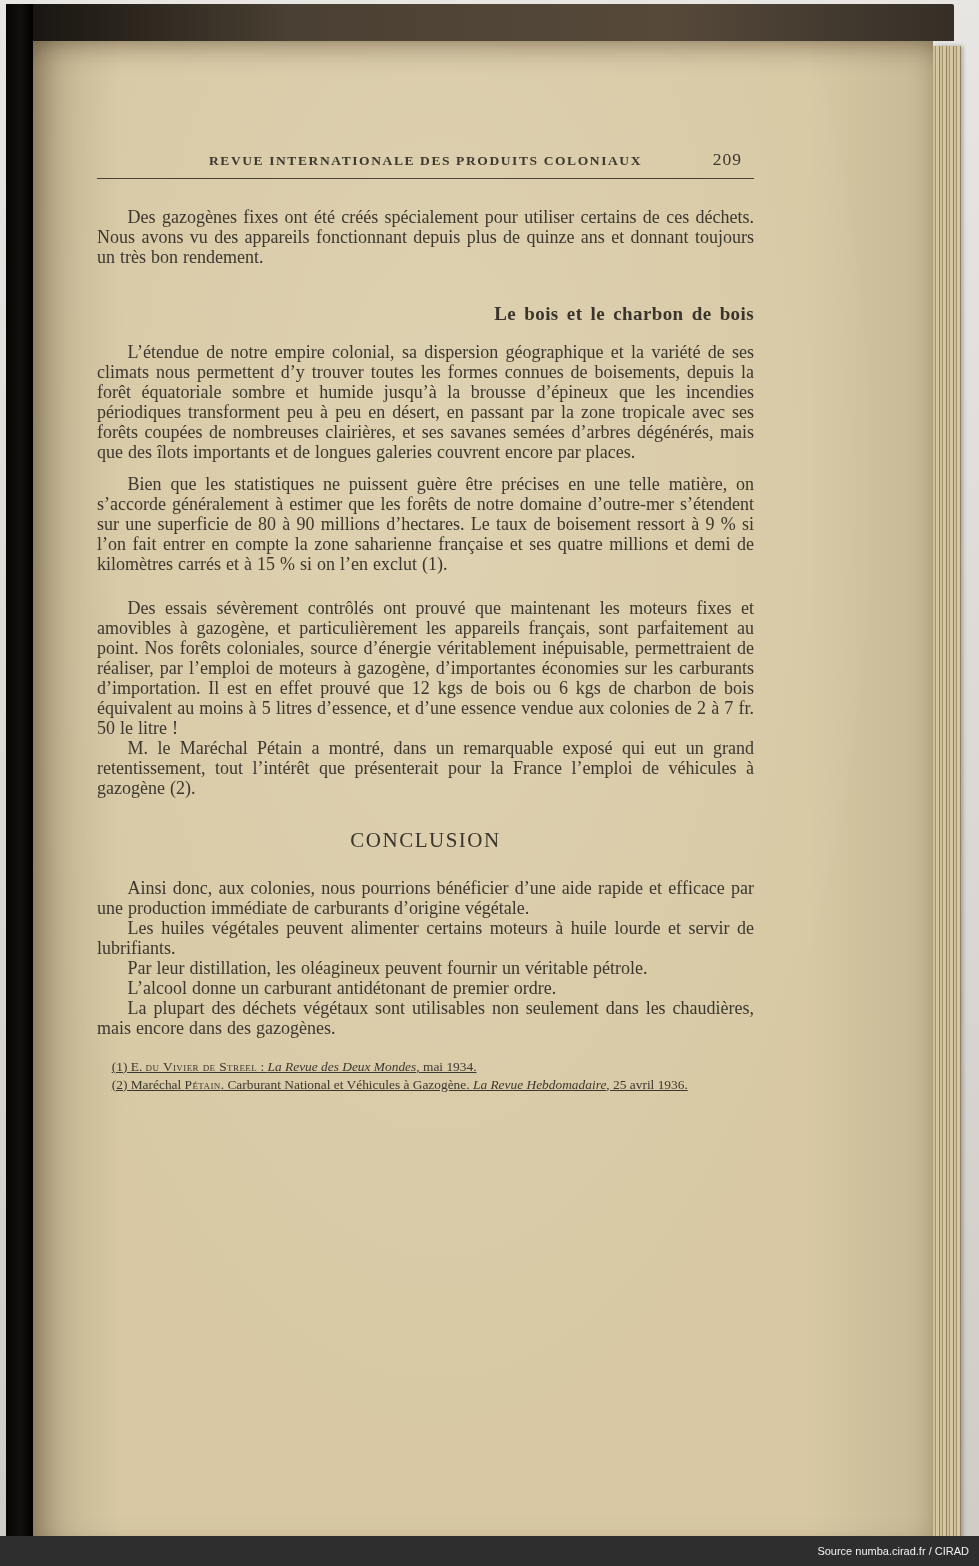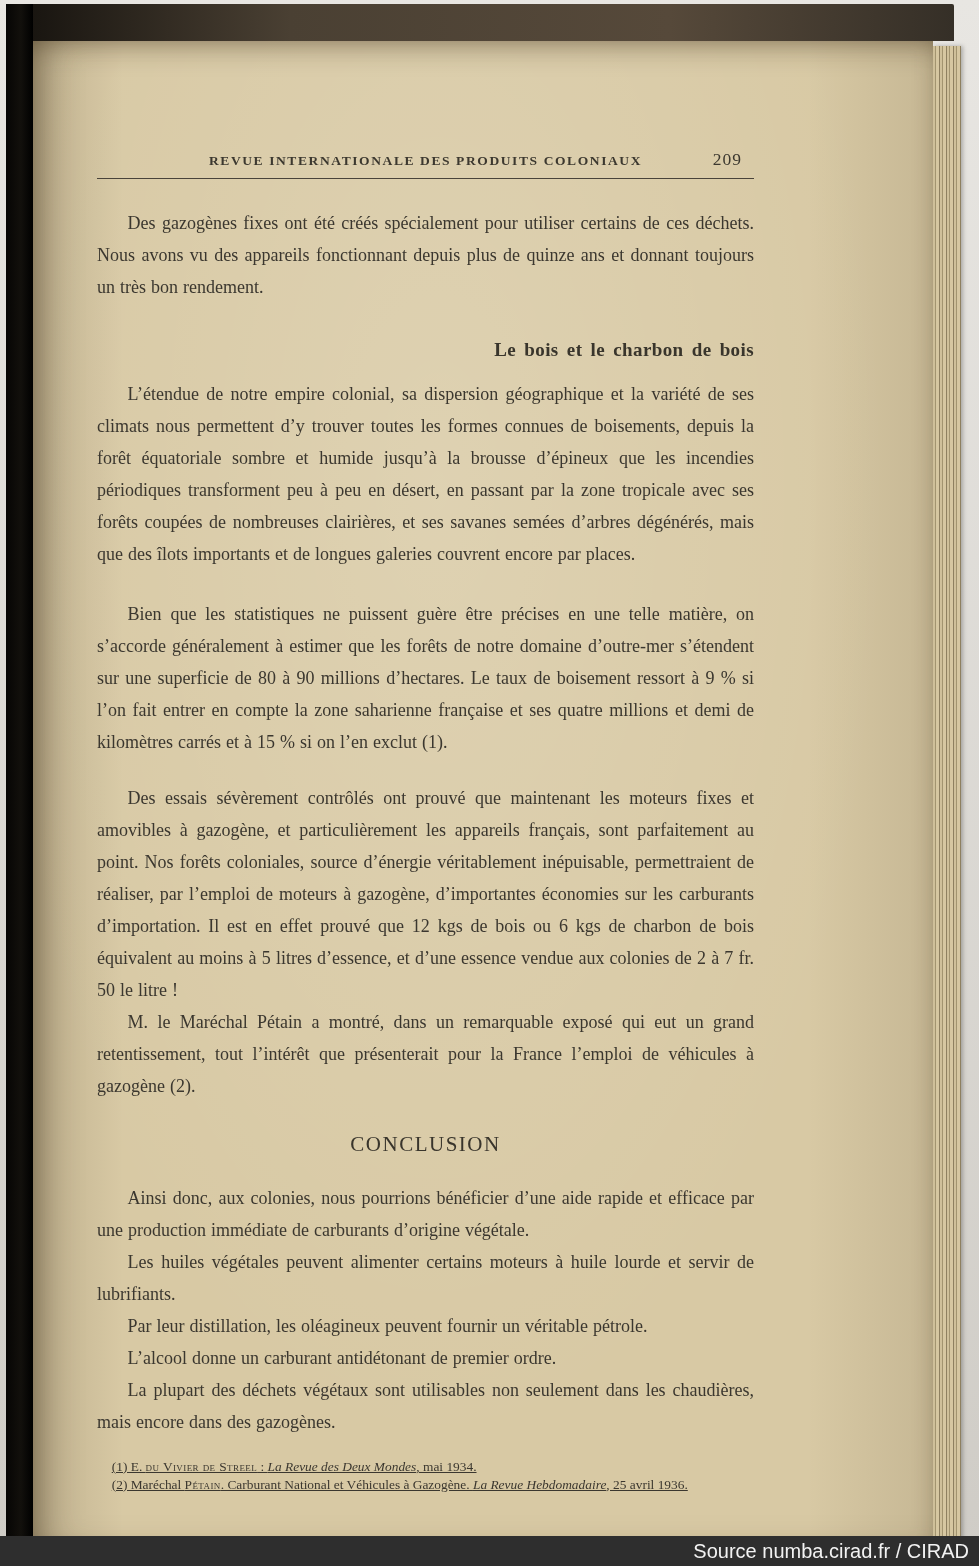--- a/index.html
+++ b/index.html
@@ -77,26 +77,26 @@
   }
   .header-rule {
     border: 0;
     border-top: 1.5px solid #49433a;
     margin: 9px 0 28px 0;
   }
   
   .para {
     margin: 0;
     font-size: 18px;
-    line-height: 32px;
+    line-height: 20px;
     text-align: justify;
     text-indent: 1.7em;
     word-spacing: 0.5px;
   }
-  .mt-sm { margin-top: 28px; }
+  .mt-sm { margin-top: 12px; }
   .mt-md { margin-top: 24px; }
   .section-heading {
     margin: 36px 0 17px 0;
     text-align: right;
     font-weight: 700;
     font-size: 19px;
     letter-spacing: 0.4px;
     word-spacing: 3px;
     color: #39352c;
   }
@@ -128,21 +128,21 @@
     left: 0; bottom: 0;
     width: 979px; height: 30px;
     box-sizing: border-box;
     padding-right: 10px;
     display: flex;
     align-items: center;
     justify-content: flex-end;
     background: var(--caption-bg, #2e2e2e);
     color: var(--caption-text, #f2f2f2);
     font-family: "Liberation Sans", sans-serif;
-    font-size: 20px;
+    font-size: 11px;
     z-index: 5;
   }
 </style>
 </head>
 <body>
 
 <div class="scan">
 
   <div class="book-top-edge"></div>
   <div class="binding"></div>

